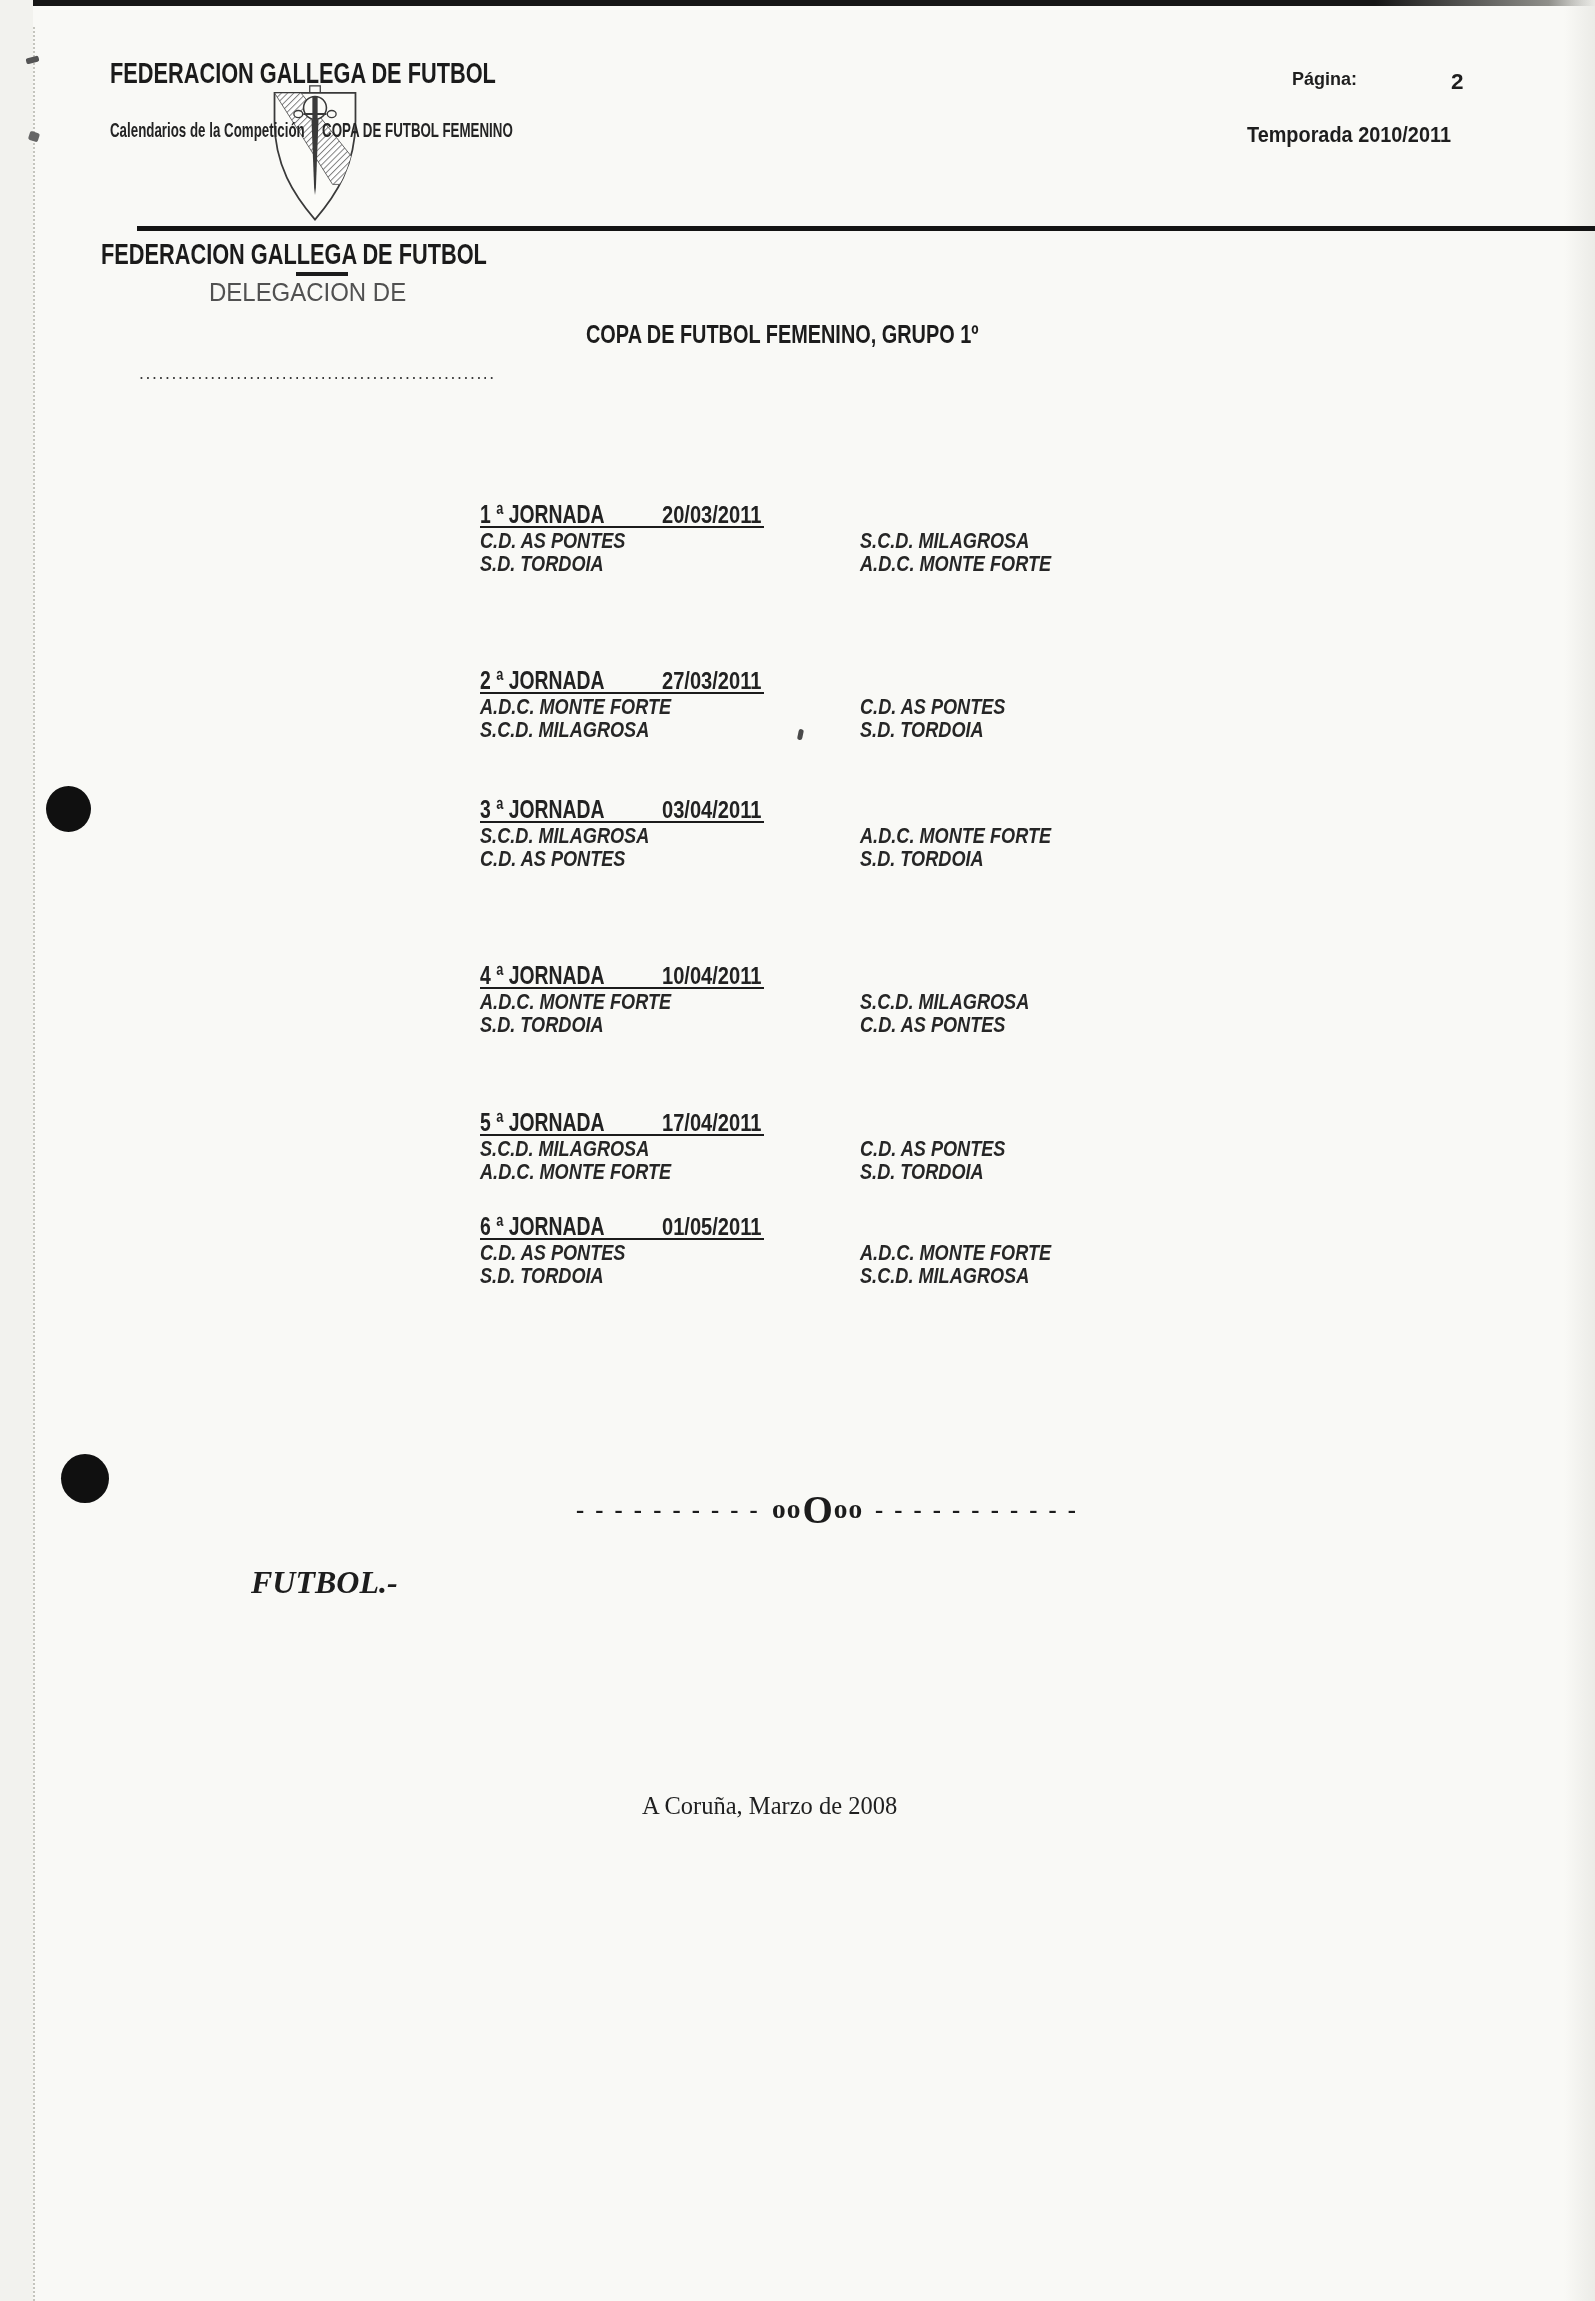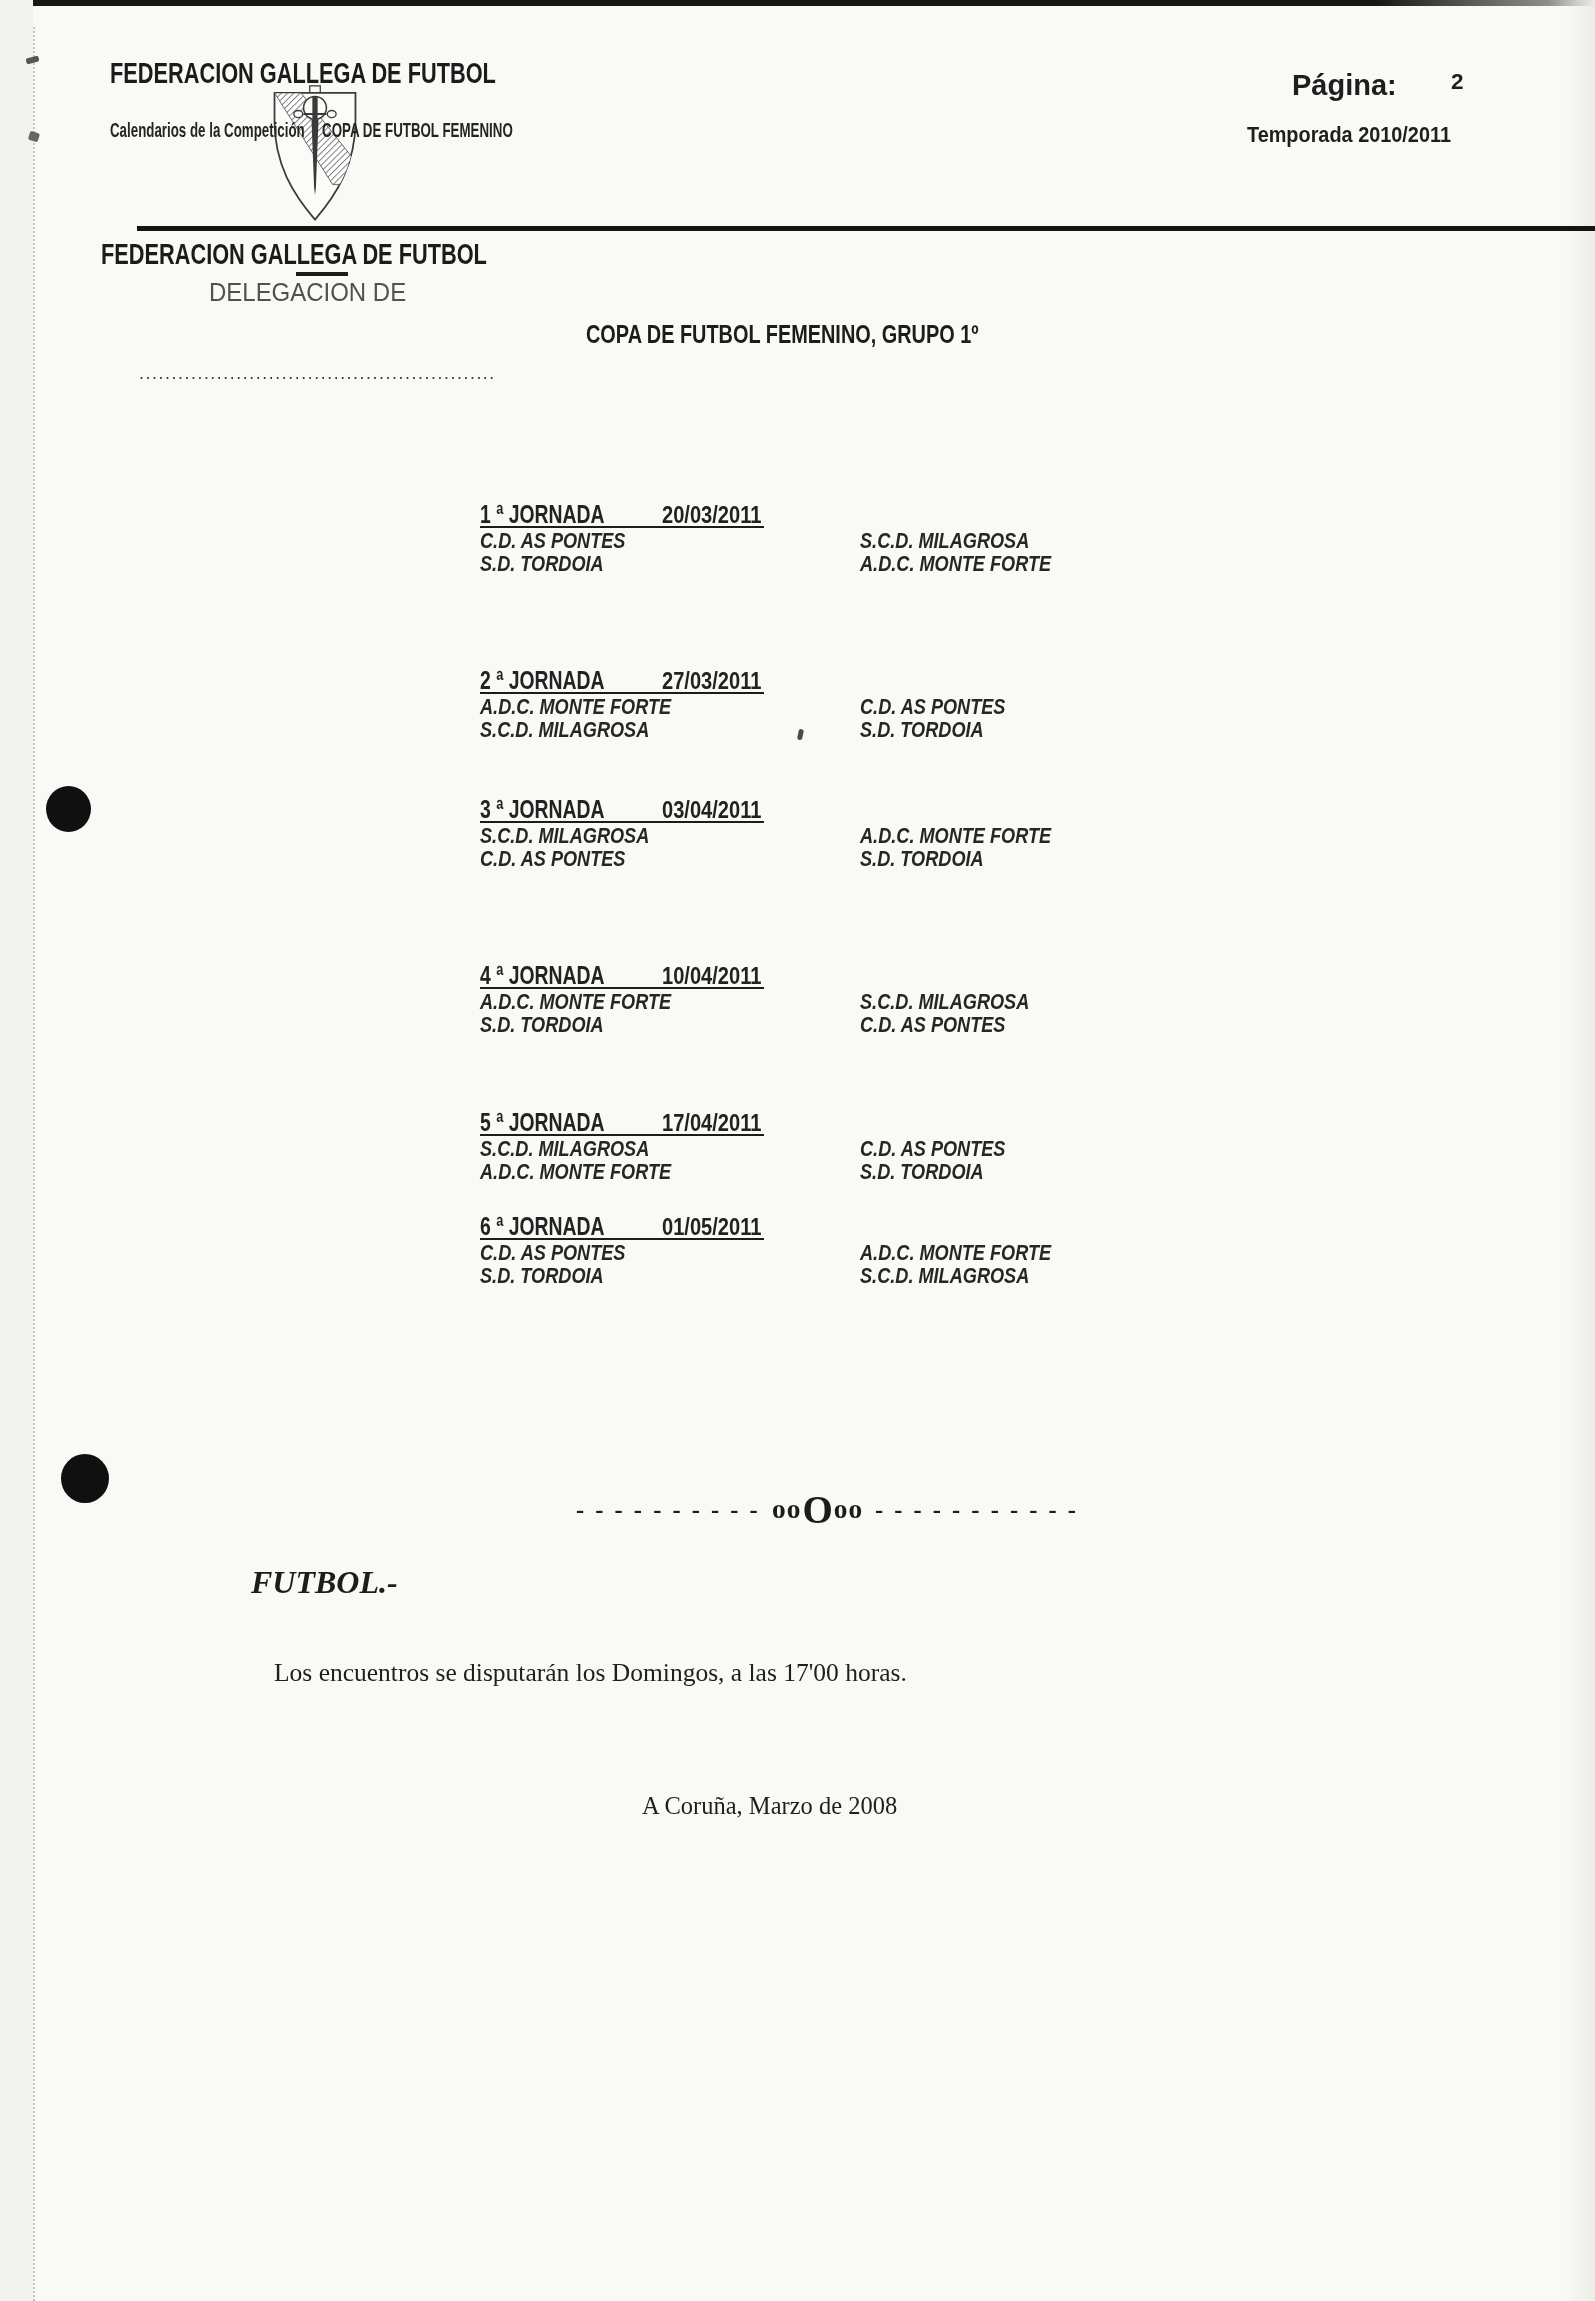--- a/index.html
+++ b/index.html
@@ -29,21 +29,21 @@
   .hole-2{left:61px;top:1454px;width:48px;height:49px;}
 
   
   .crest{position:absolute;left:271px;top:84px;width:88px;height:141px;z-index:1;}
   .hdr-federation{position:absolute;left:110px;top:57px;z-index:2;
     font-size:29px;font-weight:700;white-space:nowrap;
     transform:scaleX(.75);transform-origin:0 0;color:#1b1b1b;}
   .hdr-subtitle{position:absolute;left:110px;top:119px;z-index:2;white-space:nowrap;
     transform:scaleX(.68);transform-origin:0 0;font-size:19.6px;font-weight:700;color:#242424;}
   .hdr-subtitle .gap{display:inline-block;width:25.5px;}
-  .hdr-page-label{position:absolute;left:1292px;top:69px;font-size:29px;font-weight:700;}
+  .hdr-page-label{position:absolute;left:1292px;top:69px;font-size:18px;font-weight:700;}
   .hdr-page-num{position:absolute;left:1451px;top:69px;font-size:22.5px;font-weight:700;}
   .hdr-season{position:absolute;left:1247px;top:122px;font-size:21.6px;font-weight:700;
     transform:scaleX(.92);transform-origin:0 0;white-space:nowrap;}
 
   .main-rule{position:absolute;left:137px;top:226px;width:1458px;height:4.9px;background:#141414;}
 
   
   .sec-federation{position:absolute;left:101px;top:238px;font-size:29px;font-weight:700;
     white-space:nowrap;transform:scaleX(.75);transform-origin:0 0;color:#1b1b1b;}
   .sec-underline{position:absolute;left:296px;top:272px;width:52px;height:3.9px;background:#1c1c1c;}
@@ -230,17 +230,16 @@
     <span class="ooo-dashes">- - - - - - - - - -</span>
     <span class="ooo-center">
       <span class="ooo-small">oo</span>
       <span class="ooo-big">O</span>
       <span class="ooo-small">oo</span>
     </span>
     <span class="ooo-dashes">- - - - - - - - - - -</span>
   </div>
 
   <div class="horario-heading">FUTBOL.-</div>
-  <div class="schedule-text">Los encuentros se disputarán los Domingos, a las 17'00 horas.</div>
   <div class="place-date-text">A Coruña, Marzo de 2008</div>
 
 </div>
 
 
 </body></html>

